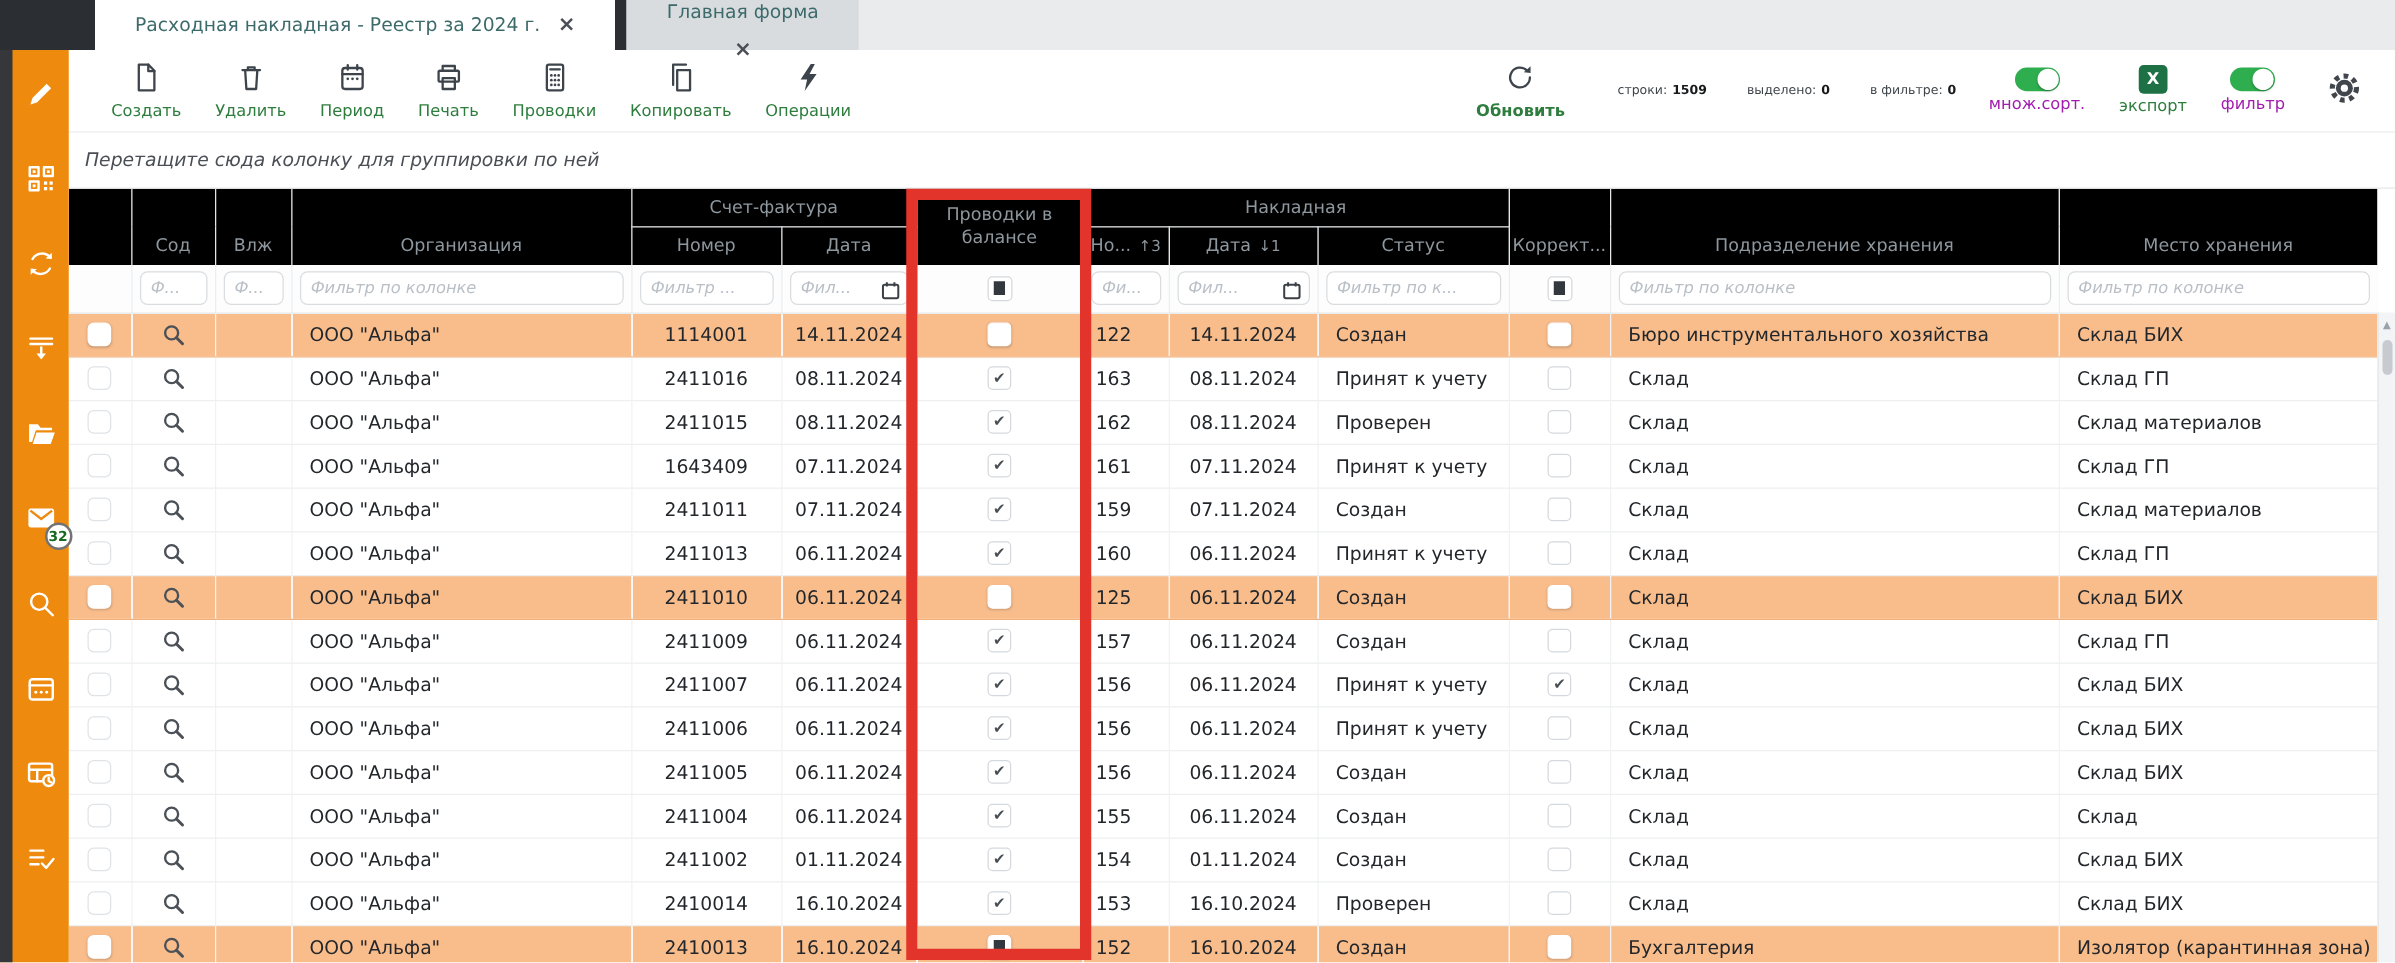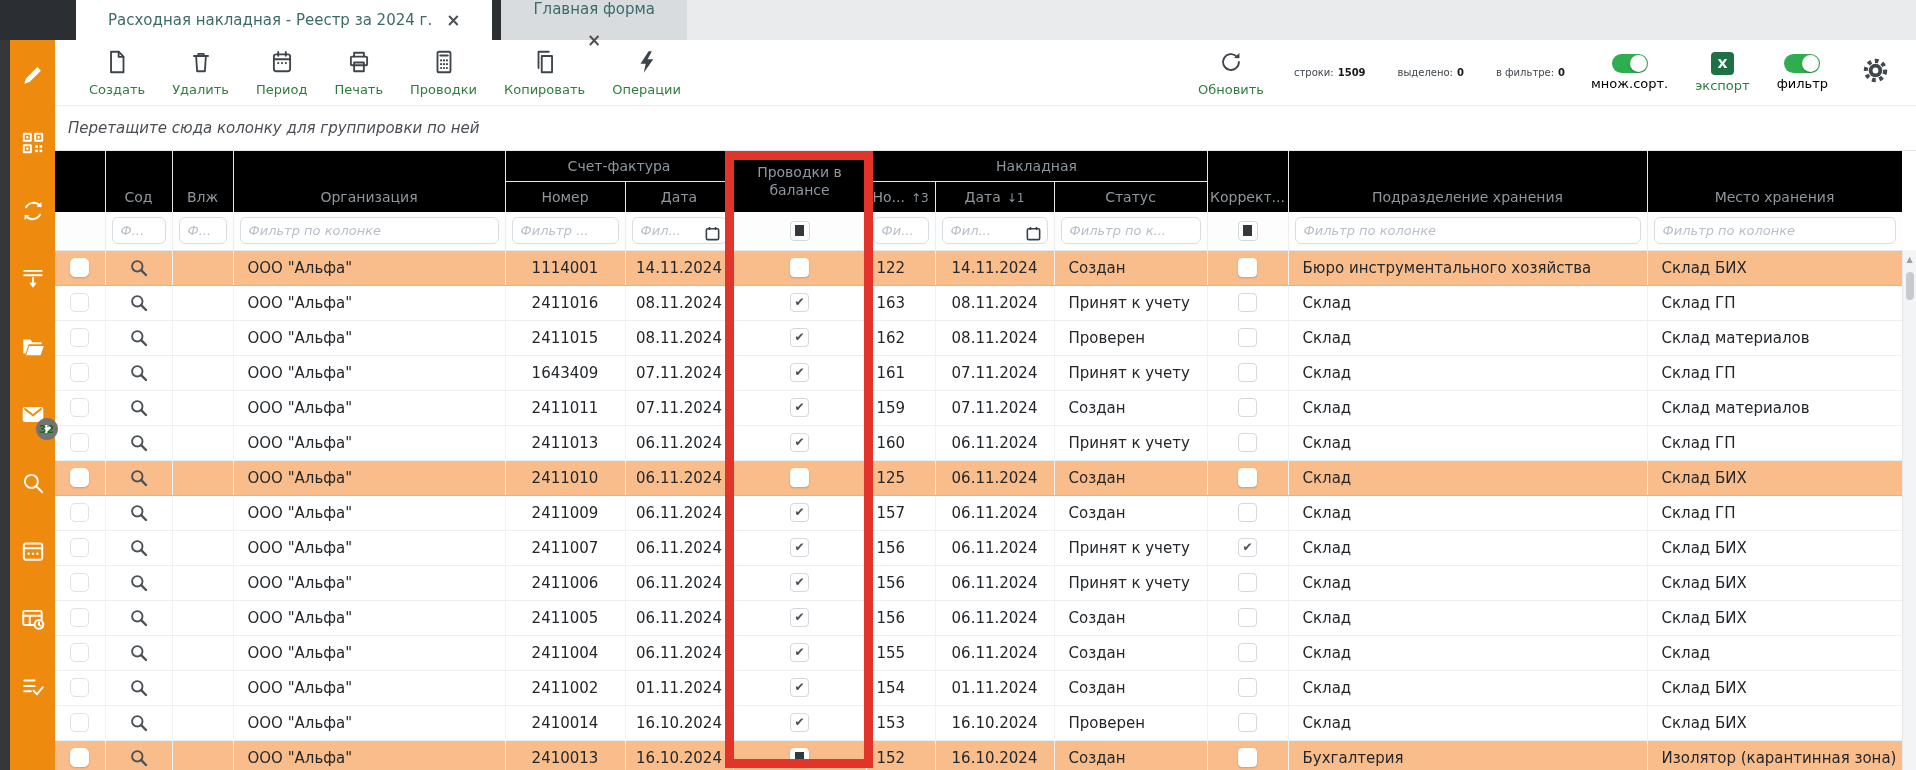--- a/index.html
+++ b/index.html
@@ -15,27 +15,27 @@
   .tab.active{background:#ffffff;}
   .tab.inactive{background:#d9dcdf;margin-left:9px;flex-direction:column;}
   .tab .x{font-weight:bold;font-size:17px;color:#4a5056;line-height:1;}
   
   .sidebar{position:absolute;left:0;top:40px;width:55px;height:730px;background:#ee8a0e;z-index:4;}
   .sidebar .edge{position:absolute;left:0;top:0;width:10px;height:100%;background:#35373a;}
   .sidebar .corner{position:absolute;left:0;top:-40px;width:55px;height:40px;background:#2b2f34;}
   .rail{position:absolute;left:10px;top:0;width:45px;height:100%;display:flex;flex-direction:column;align-items:center;padding-top:22px;box-sizing:border-box;gap:42px;}
   .s-ic{width:26px;height:26px;position:relative;flex:0 0 auto;}
   .s-ic svg{width:26px;height:26px;display:block;}
-  .badge{position:absolute;right:-12px;bottom:-12px;width:22px;height:22px;border-radius:50%;background:#ffffff;border:7px solid #737373;color:#17691f;font-size:11px;font-weight:bold;display:flex;align-items:center;justify-content:center;box-sizing:border-box;}
+  .badge{position:absolute;right:-12px;bottom:-12px;width:22px;height:22px;border-radius:50%;background:#ffffff;border:2px solid #737373;color:#17691f;font-size:11px;font-weight:bold;display:flex;align-items:center;justify-content:center;box-sizing:border-box;}
   
   .toolbar{position:absolute;left:55px;top:40px;width:1861px;height:66px;background:#fff;border-bottom:1px solid #ebedee;display:flex;align-items:center;padding:0 26px 0 34px;box-sizing:border-box;z-index:2;}
   .tbtn{display:flex;flex-direction:column;align-items:center;gap:3px;margin-right:27px;cursor:default;}
   .tbtn svg{width:26px;height:26px;}
   .tbtn .lbl{font-size:13px;color:#2e7d3e;}
-  .tbtn .lbl.gray{color:#000000;}
+  .tbtn .lbl.gray{color:#a21caf;}
   .tstats{display:flex;align-items:center;gap:32px;font-size:10px;color:#3f454b;margin:0 26px 0 30px;white-space:nowrap;}
   .tstats b{color:#17191b;margin-left:4px;}
   .spacer{margin-left:auto;}
   .toggle{width:36px;height:19px;border-radius:10px;background:#2eae4e;position:relative;}
   .toggle i{position:absolute;right:1px;top:1px;width:17px;height:17px;border-radius:50%;background:#fff;box-shadow:0 1px 2px rgba(0,0,0,.3);}
   .xl{width:23px;height:23px;border-radius:4px;background:#1e7145;color:#fff;font-size:13px;font-weight:bold;display:flex;align-items:center;justify-content:center;}
   .tbtn .lbl.green{color:#2e7d3e;}
   .gear{margin-left:6px;}
   .gear svg{width:29px;height:29px;}
   
@@ -155,21 +155,21 @@
   </div>
   <div class="tbtn">
     <span><svg viewBox="0 0 24 24">
           <path d="M13.5 2L6 13.5h4.8L9 22l8.8-12.5h-5.2L16.5 2z" fill="#3e444b"></path>
         </svg></span>
     <span class="lbl">Операции</span>
   </div>
 
   <div class="spacer"></div>
 
-  <div class="tbtn" style="margin-right:0;">
+  <div class="tbtn" style="margin-right:12px;font-weight:bold;">
     <span><svg viewBox="0 0 24 24">
           <path class="st" d="M19.3 12a7.3 7.3 0 1 1-2.1-5.1" stroke-width="2"></path>
           <path d="M19.8 3.6v5l-5-.4z" fill="#3e444b"></path>
         </svg></span>
     <span class="lbl">Обновить</span>
   </div>
 
   <div class="tstats">
     <span><span>строки:</span><b>1509</b></span>
     <span><span>выделено:</span><b>0</b></span>

